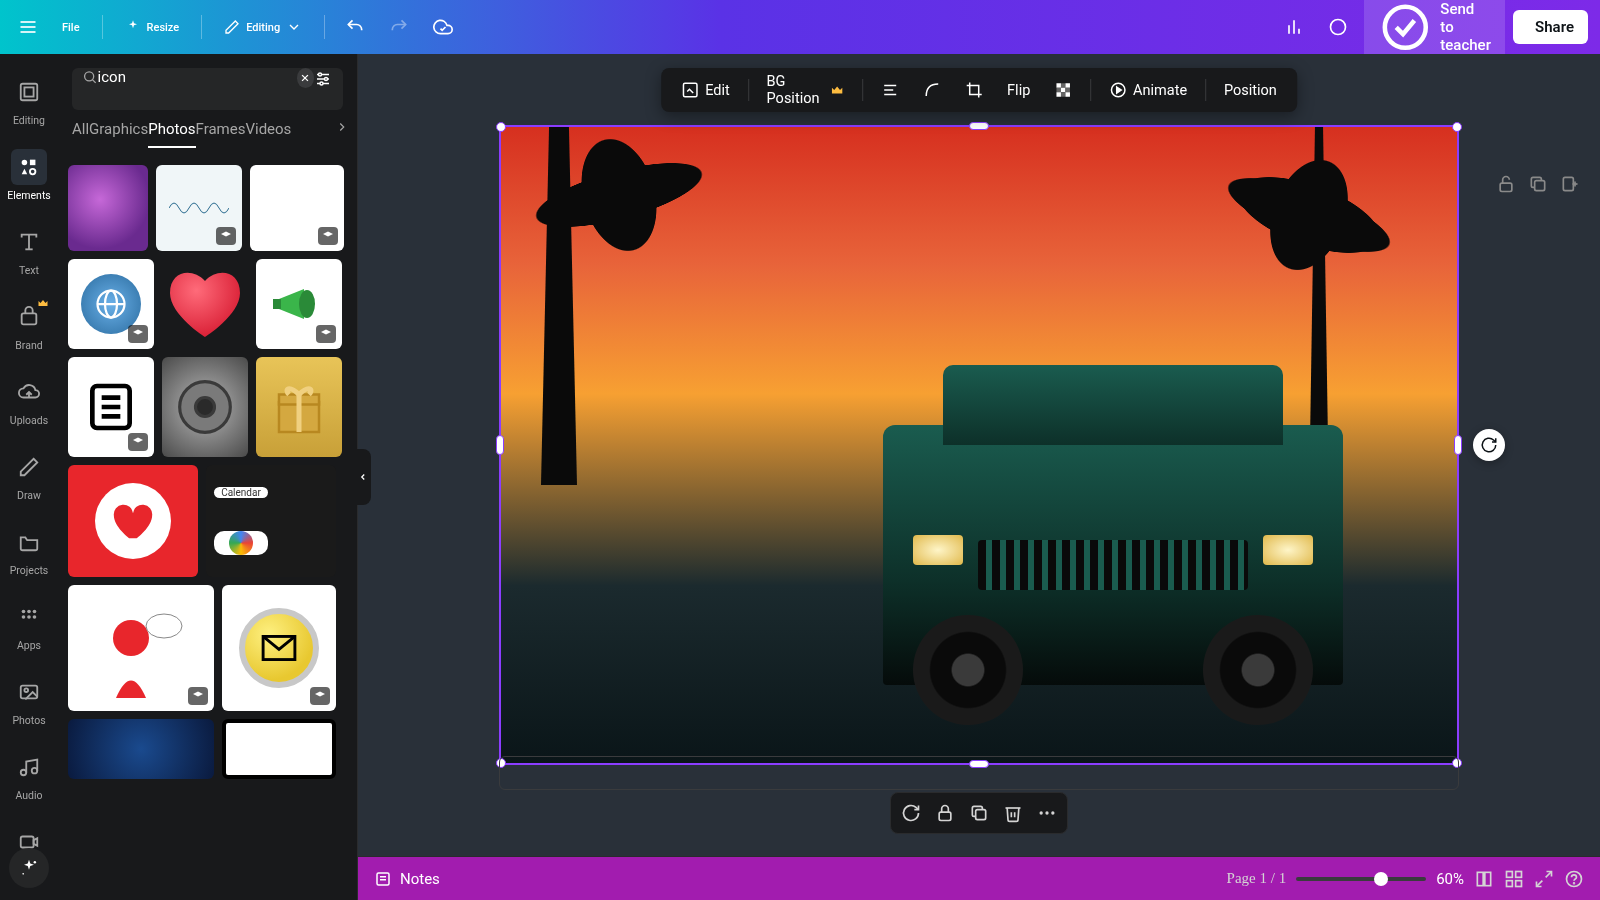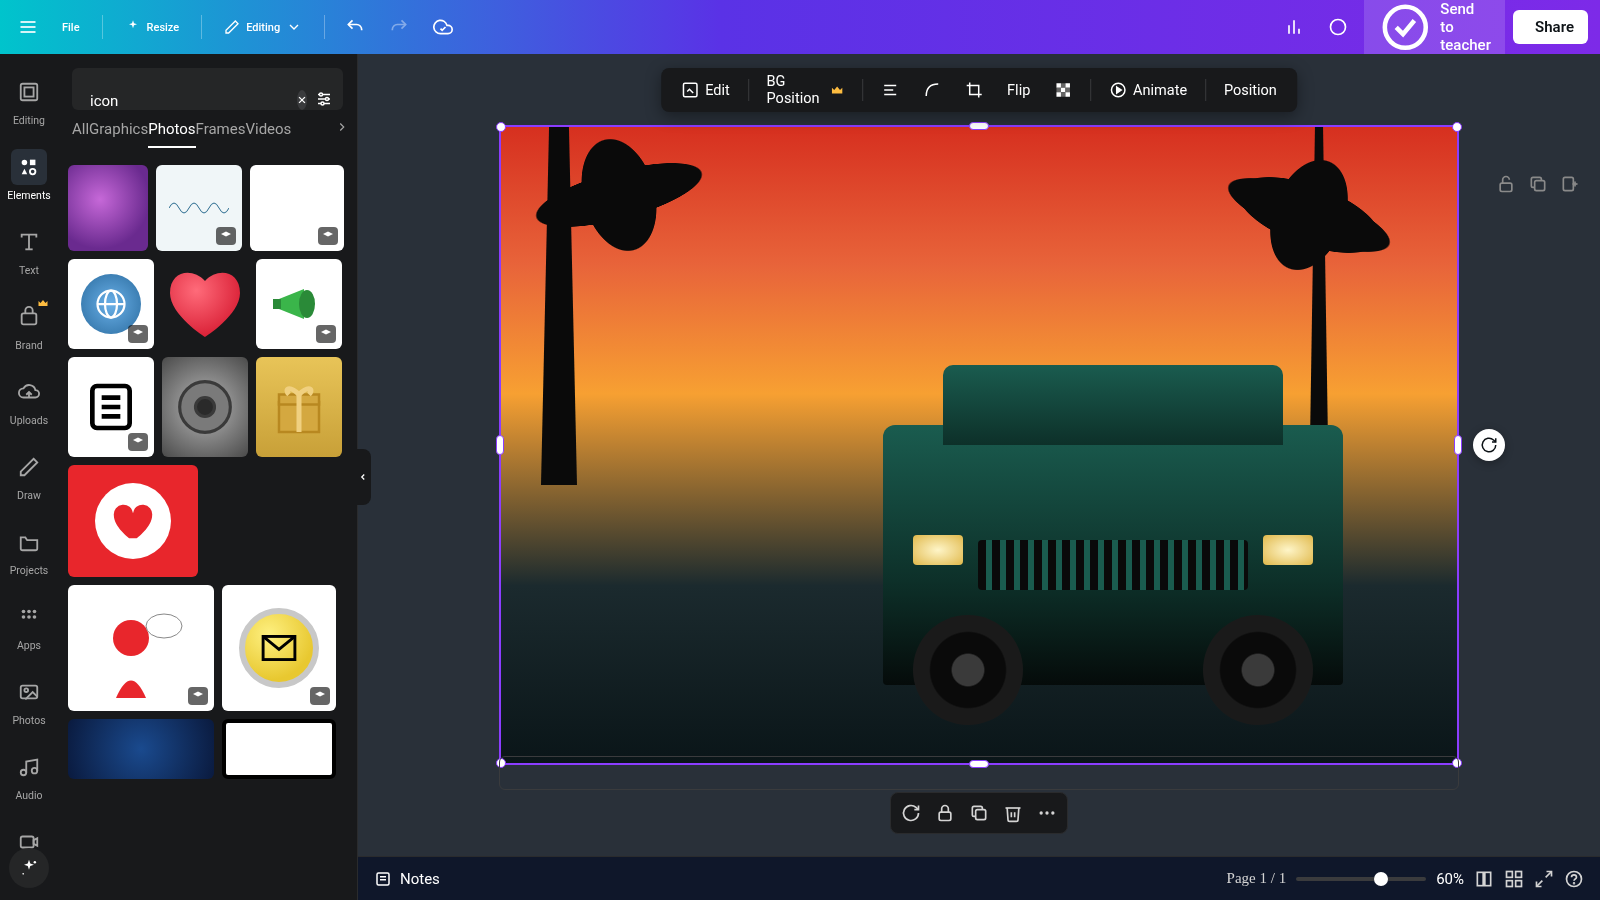--- a/index.html
+++ b/index.html
@@ -27,21 +27,21 @@
 .rail-item.active { color: #fff; text-align: right; }
 .rail-item.active .rail-icon-wrap { background: #293039; }
 .rail-icon-wrap { width: 36px; height: 36px; border-radius: 6px; display: flex; align-items: center; justify-content: center; }
 .rail-item svg { width: 22px; height: 22px; }
 .rail-label { font-size: 10.5px; }
 .rail-sparkle { position: absolute; bottom: 12px; width: 40px; height: 40px; border-radius: 50%; background: #252627; display: flex; align-items: center; justify-content: center; cursor: pointer; }
 
 
 .sidepanel { width: 300px; background: #18191b; display: flex; flex-direction: column; border-right: 1px solid #2a2b2d; position: relative; }
 .search-row { padding: 14px 14px 10px; }
-.search-box { background: #252627; border-radius: 6px; height: 42px; display: flex; align-items: flex-end; padding: 0 10px; gap: 8px; }
+.search-box { background: #252627; border-radius: 6px; height: 42px; display: flex; align-items: flex-start; padding: 0 10px; }
 .search-box input { flex: 1; background: transparent; border: none; outline: none; color: #fff; font-size: 15px; }
 .search-box svg { width: 18px; height: 18px; color: #a6a6a6; }
 .clear-btn { width: 20px; height: 20px; border-radius: 50%; background: #3a3b3d; display: flex; align-items: center; justify-content: center; cursor: pointer; }
 .clear-btn svg { width: 10px; height: 10px; }
 .filter-btn { width: 22px; height: 22px; cursor: pointer; display: flex; align-items: center; justify-content: center; }
 
 .tabs { display: flex; padding: 0 14px 8px; border-bottom: 1px solid transparent; font-size: 15px; color: #a6a6a6; position: relative; }
 .tab { cursor: pointer; padding-bottom: 8px; }
 .tab.active { color: #fff; border-bottom: 2px solid #fff; }
 .tab-arrow { position: absolute; right: 8px; cursor: pointer; }
@@ -99,21 +99,21 @@
 .rotate-handle { position: absolute; right: -46px; top: 50%; transform: translateY(-50%); width: 32px; height: 32px; background: #fff; border-radius: 50%; display: flex; align-items: center; justify-content: center; cursor: pointer; box-shadow: 0 2px 8px rgba(0,0,0,0.3); }
 .rotate-handle svg { width: 18px; height: 18px; color: #0d1216; }
 
 .floating-bar { position: absolute; bottom: 66px; left: 50%; transform: translateX(-50%); background: #18191b; border-radius: 8px; height: 42px; display: flex; align-items: center; padding: 0 10px; gap: 14px; z-index: 10; border: 1px solid #2a2b2d; }
 .floating-bar > div { cursor: pointer; display: flex; align-items: center; }
 .floating-bar svg { width: 20px; height: 20px; color: #d4d4d4; }
 
 .add-page-bar { position: absolute; bottom: 110px; left: 50%; transform: translateX(-50%); width: 960px; height: 34px; border: 1px solid #3a3b3d; border-radius: 6px; }
 
 
-.footer { height: 44px; background: #0f172a; border-top: 1px solid #2a2b2d; display: flex; align-items: center; padding: 0 16px; gap: 10px; }
+.footer { height: 44px; background: #a21caf; border-top: 1px solid #2a2b2d; display: flex; align-items: center; padding: 0 16px; gap: 10px; }
 .footer-left { display: flex; align-items: center; gap: 8px; cursor: pointer; font-size: 15px; }
 .footer-spacer { flex: 1; }
 .page-ind { font-size: 15px; color: #d4d4d4; font-family: Liberation Serif, serif; }
 .zoom-slider { width: 130px; height: 4px; background: #3a3b3d; border-radius: 2px; position: relative; cursor: pointer; }
 .zoom-slider .thumb-dot { position: absolute; top: -5px; left: 60%; width: 14px; height: 14px; background: #fff; border-radius: 50%; }
 .zoom-val { font-size: 15px; }
 .footer-icon { cursor: pointer; display: flex; }
 .footer-icon svg { width: 20px; height: 20px; color: #d4d4d4; }
 </style>
 </head>
@@ -447,20 +447,28 @@
             </svg>
           </div>
       </div>
       <div class="grid-row">
         <div class="thumb" style="width:130px;height:112px;background:#e8262c">
             <div style="width:76px;height:76px;border-radius:50%;background:#fff;display:flex;align-items:center;justify-content:center">
               <svg width="46" height="46" viewBox="0 0 24 24" fill="#e8262c">
                 <path d="M12 21s-8-6-8-12a5 5 0 0110-1 5 5 0 0110 1c0 6-8 12-8 12z" transform="translate(-2 0)"></path>
               </svg>
             </div>
+          </div>
+        <div class="thumb" style="width:130px;height:112px;background:#1a1a1a;display:grid;grid-template-columns:1fr 1fr;gap:6px;padding:8px">
+            <div style="background:#fff;border-radius:10px;font-size:10px;color:#333;display:flex;align-items:center;justify-content:center">Calendar</div>
+            <div style="background:#fff;border-radius:10px"></div>
+            <div style="background:#fff;border-radius:10px;display:flex;align-items:center;justify-content:center">
+              <div style="width:24px;height:24px;background:conic-gradient(#4285f4,#ea4335,#fbbc05,#34a853,#4285f4);border-radius:50%"></div>
+            </div>
+            <div style="background:#1da1f2;border-radius:10px"></div>
           </div>
       </div>
       <div class="grid-row">
         <div class="thumb" style="width:146px;height:126px;background:#fff">
             <svg width="90" height="100" viewBox="0 0 90 100">
               <circle cx="35" cy="40" r="18" fill="#e8262c"></circle>
               <path d="M20 100 Q35 65 50 100 Z" fill="#e8262c"></path>
               <ellipse cx="68" cy="28" rx="18" ry="12" fill="#fff" stroke="#888"></ellipse>
             </svg>
             <div class="badge">

